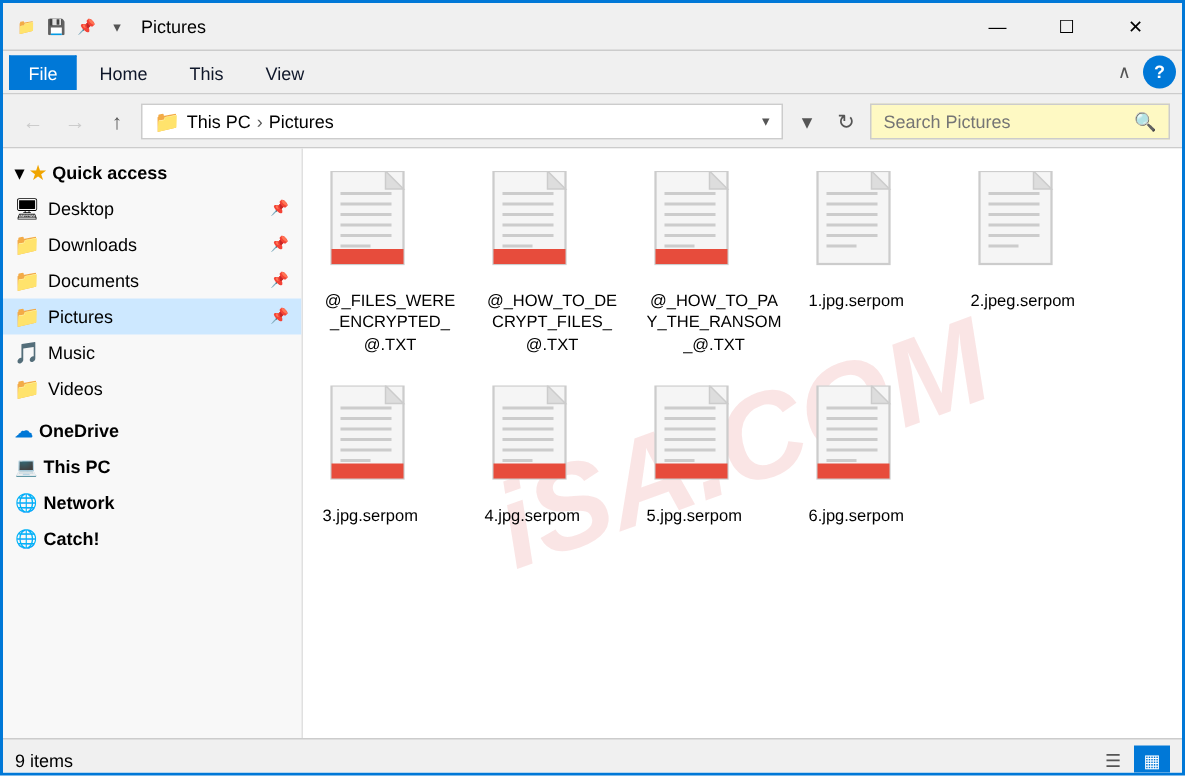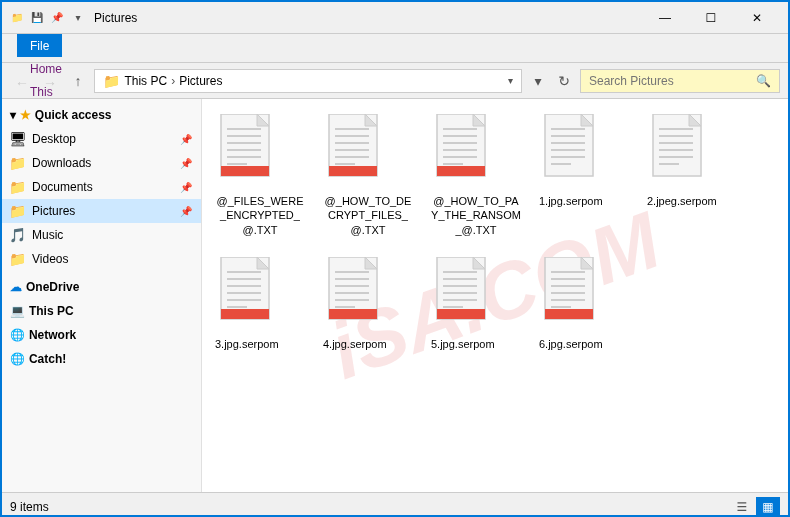--- a/index.html
+++ b/index.html
@@ -56,32 +56,31 @@
     }
 
     
     .ribbon {
       background: #f0f0f0;
       border-bottom: 1px solid #ccc;
     }
     .ribbon-tabs {
       display: flex;
       height: 28px;
-      align-items: flex-start;
-      padding: 0 15px;
-      flex-direction: column;
+      align-items: center;
+      padding: 0 4px;
     }
     .ribbon-tab {
       padding: 4px 12px;
       cursor: pointer;
       font-size: 12px;
       border: 1px solid transparent;
       border-bottom: none;
       background: transparent;
-      color: #701a75;
+      color: #0f172a;
       margin-right: 2px;
     }
     .ribbon-tab.active {
       background: #0078d7;
       color: #fff;
       border-color: #0078d7;
     }
 
     
     .address-bar {

